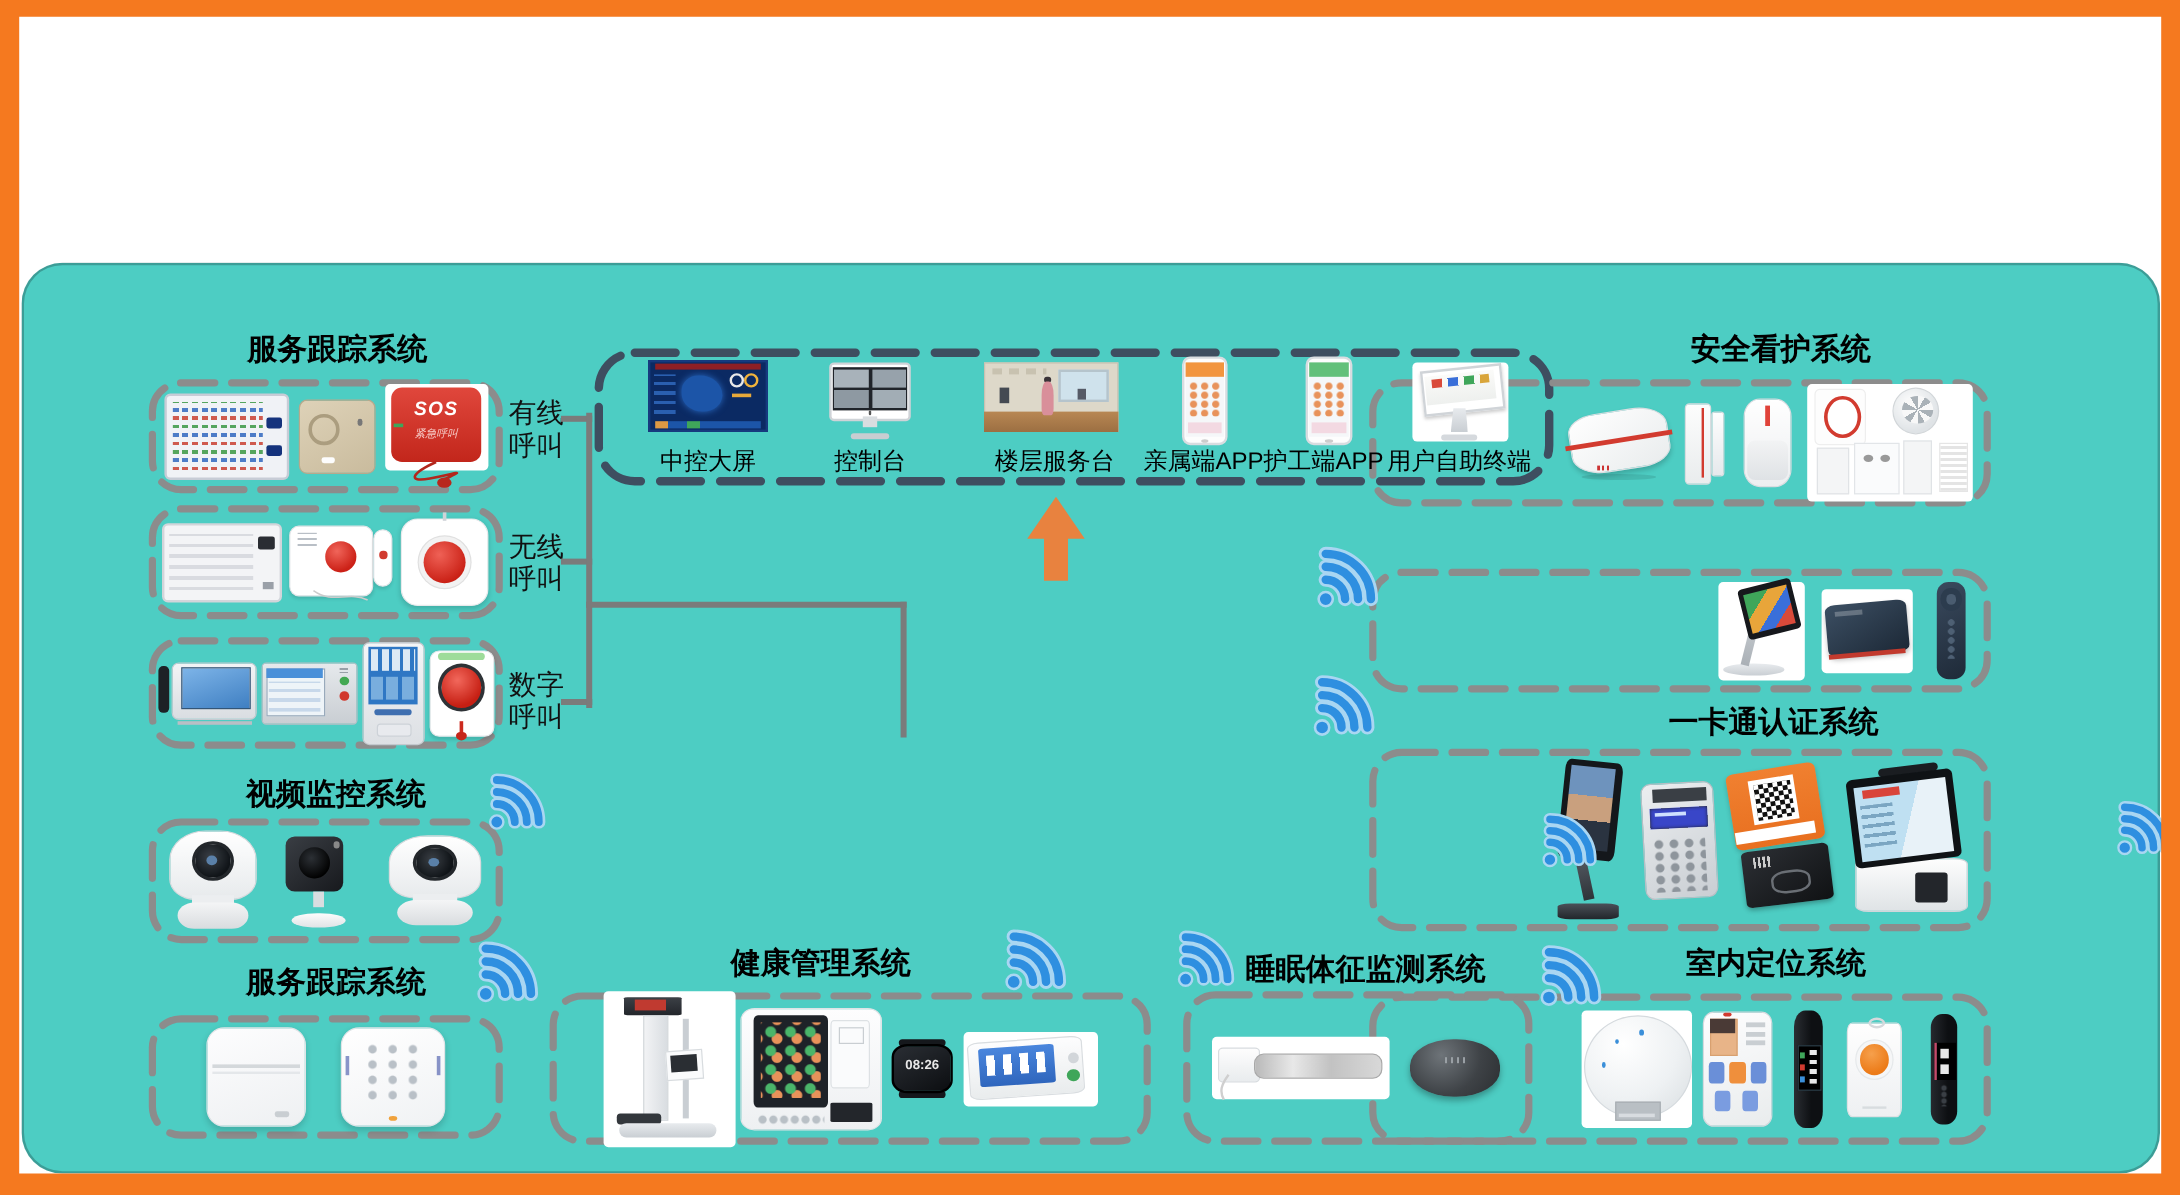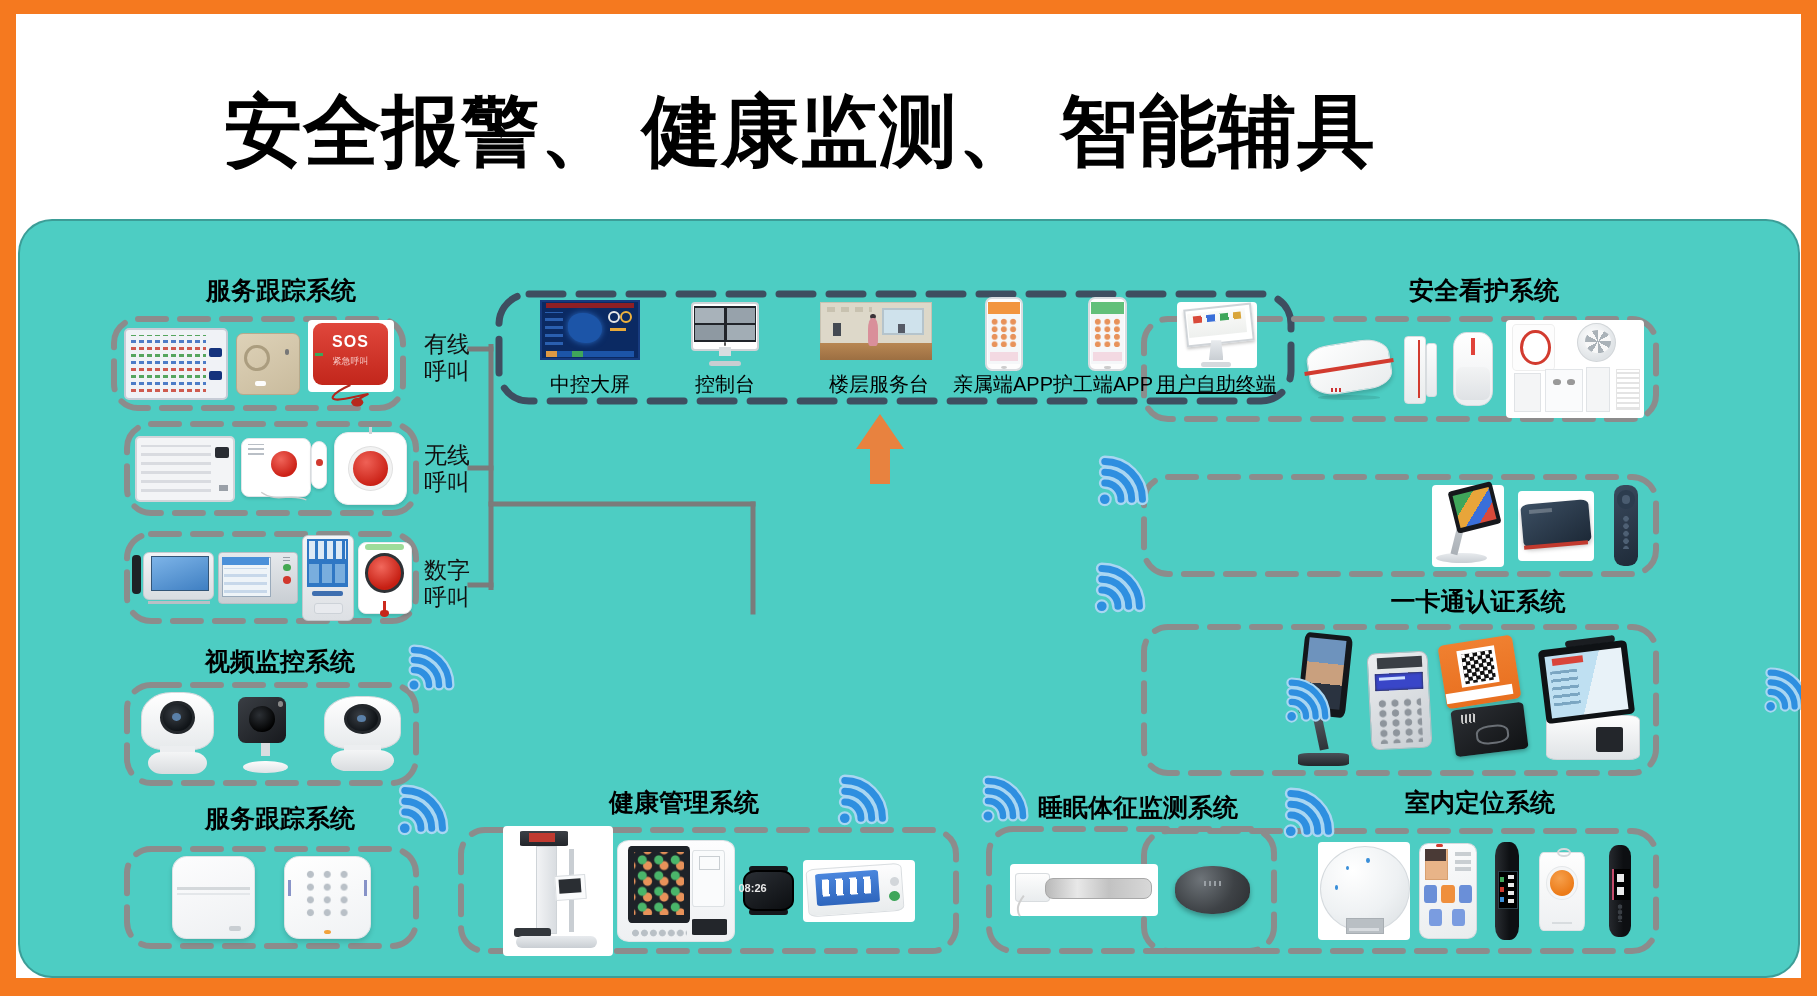--- a/index.html
+++ b/index.html
@@ -31,38 +31,37 @@
   .cloud-text2{position:absolute;left:58%;top:166px;transform:translateX(-50%);color:#fff;
                font-size:29px;font-weight:500;white-space:nowrap;z-index:3;}
   .overlay{position:absolute;inset:0;z-index:9;pointer-events:none;}
   .wifi{position:absolute;z-index:10;}
 </style>
 </head>
 <body>
 
 <div class="stage">
 
-  <div class="header-main">安全报警、 健康监测、 智能辅具</div>
 
   <div class="panel" id="panel"></div>
 
   <svg class="overlay" id="overlay" width="1817" height="996" viewBox="0 0 1817 996">
     <g stroke="#7B7B7B" stroke-width="5" fill="none" stroke-linecap="square">
       <path d="M470 349 H491"></path>
       <path d="M470 468 H491"></path>
       <path d="M470 585 H491"></path>
       <path d="M491 346.5 V587.5"></path>
       <path d="M491 504 H753"></path>
       <path d="M753 504 V612"></path>
     </g>
     <polygon fill="#E8823F" points="880,414 904,449 890,449 890,484 870,484 870,449 856,449"></polygon>
   </svg>
 
 
-<div class="dashed-box" style="left: 110px; top: 315px; width: 297px; height: 97px;">
+<div class="dashed-box" style="left: 123px; top: 315px; width: 297px; height: 97px; font-style: italic;">
       <svg class="a" style="left:0;top:0" width="297" height="97" viewBox="0 0 297 97">
         <rect x="4" y="4" width="289" height="89" rx="24" fill="none" stroke="#8C8C8C" stroke-width="6" stroke-dasharray="28 14" stroke-linecap="round"></rect>
       </svg>
       <div class="row" style="gap: 8px;">
         <div class="dv" style="width: 104px; height: 72px;">
           <div class="a" style="inset:0;background:#f0f2f6;border:2px solid #c7ccd6;border-radius:5px"></div>
           <div class="a" style="left:7%;top:10%;width:72%;height:80%;background:repeating-linear-gradient(0deg,#cf5a4e 0 3px,#f0f2f6 3px 7px,#4d7cc7 7px 10px,#f0f2f6 10px 14px,#55a55e 14px 17px,#f0f2f6 17px 21px)"></div>
           <div class="a" style="left:7%;top:10%;width:72%;height:80%;background:repeating-linear-gradient(90deg,rgba(240,242,246,0) 0 5px,#f0f2f6 5px 8px)"></div>
           <div class="a" style="right:5%;top:28%;width:13%;height:13%;background:#15337d;border-radius:2px"></div>
           <div class="a" style="right:5%;top:60%;width:13%;height:13%;background:#15337d;border-radius:2px"></div>
@@ -378,21 +377,21 @@
           <div class="a" style="left:15%;top:12%;width:42%;height:62%;background-image:radial-gradient(circle,#4ab56a 0 4px,rgba(0,0,0,0) 5px),radial-gradient(circle,#e8925a 0 4px,rgba(0,0,0,0) 5px);background-size:33% 25%,33% 25%;background-position:0 0,16% 12%"></div>
           <div class="a" style="right:8%;top:10%;width:26%;height:54%;background:#fafbfc;border:1px solid #dde1e4;border-radius:8%"></div>
           <div class="a" style="right:12%;top:16%;width:16%;height:12%;border:1px solid #c9ced2"></div>
           <div class="a" style="right:6%;bottom:6%;width:30%;height:16%;background:#23262b;border-radius:6%"></div>
           <div class="a" style="left:12%;bottom:4%;width:48%;height:8%;background-image:radial-gradient(circle,#b9c0c6 0 3px,rgba(0,0,0,0) 3.8px);background-size:16% 100%"></div>
         </div>
         <div class="dv" style="width: 60px; height: 52px;">
           <div class="a" style="left:18%;top:2%;right:18%;height:12%;background:#15181c;border-radius:4px"></div>
           <div class="a" style="left:18%;bottom:2%;right:18%;height:12%;background:#15181c;border-radius:4px"></div>
           <div class="a" style="left:8%;top:10%;right:8%;bottom:10%;background:linear-gradient(150deg,#2a2e34,#0c0e11);border-radius:26%;border:2px solid #000"></div>
-          <div class="a" style="left:0;top:34%;width:100%;color:#e8e8e8;font-size:11px;font-weight:700">08:26</div>
+          <div class="a" style="left:0;top:34%;width:100%;text-align:center;color:#e8e8e8;font-size:11px;font-weight:700">08:26</div>
         </div>
         <div class="dv" style="width: 112px; height: 62px;">
           <div class="a" style="inset:0;background:#fff;border-radius:4px"></div>
           <div class="a" style="left:4%;top:10%;right:10%;bottom:12%;background:linear-gradient(#fdfdfe,#e9eced);border:1px solid #d9dde0;border-radius:10%;transform:rotate(-4deg)"></div>
           <div class="a" style="left:12%;top:20%;width:56%;height:52%;background:linear-gradient(#4a86dd,#2f66bd);transform:rotate(-4deg);border-radius:6%"></div>
           <div class="a" style="left:17%;top:30%;width:44%;height:28%;transform:rotate(-4deg);background:repeating-linear-gradient(90deg,#fff 0 7px,rgba(255,255,255,0) 7px 14px)"></div>
           <div class="a" style="right:14%;top:28%;width:8%;height:14%;background:#d2d6da;border-radius:50%;transform:rotate(-4deg)"></div>
           <div class="a" style="right:13%;top:50%;width:10%;height:16%;background:#3fa65a;border-radius:50%;transform:rotate(-4deg)"></div>
         </div>
       </div>
@@ -489,21 +488,21 @@
     </div>
     <div class="tb-label" style="left: 1103px; top: 371px;">护工端APP</div>
     <div class="dv" style="width: 80px; height: 66px; position: absolute; left: 1177px; top: 302px; z-index: 7;">
       <div class="a" style="inset:0;background:#fff;border-radius:4px"></div>
       <div class="a" style="left:10%;top:6%;width:80%;height:52%;background:#fff;border:2px solid #d0d4d8;transform:rotate(-6deg);box-shadow:0 2px 3px rgba(0,0,0,.2)"></div>
       <div class="a" style="left:14%;top:13%;width:72%;height:37%;background:linear-gradient(#fbfbf9,#eef0ee);transform:rotate(-6deg)"></div>
       <div class="a" style="left:20%;top:18%;width:60%;height:10%;transform:rotate(-6deg);background:linear-gradient(90deg,#d94a3a 0 18%,rgba(0,0,0,0) 18% 28%,#3a6fd9 28% 46%,rgba(0,0,0,0) 46% 56%,#3fa65a 56% 74%,rgba(0,0,0,0) 74% 84%,#d9a53a 84% 100%)"></div>
       <div class="a" style="left:40%;top:58%;width:18%;height:30%;background:linear-gradient(#e8ebee,#c9ced3);clip-path:polygon(15% 0,85% 0,100% 100%,0 100%)"></div>
       <div class="a" style="left:30%;bottom:2%;width:38%;height:7%;background:#d5d9dd;border-radius:3px"></div>
     </div>
-    <div class="tb-label" style="left: 1216px; top: 371px; text-decoration: underline;">用户自助终端</div>
+    <div class="tb-label" style="left: 1216px; top: 371px;">用户自助终端</div>
     <div class="wifi" style="left: 404px; top: 643px; width: 52px; height: 52px;"><svg width="52" height="52" viewBox="0 0 52 52">
     <g fill="none" stroke="#A9D6F2" stroke-width="11" stroke-linecap="round">
       <path d="M10 27 A15 15 0 0 1 25 42"></path>
           <path d="M10 17 A25 25 0 0 1 35 42"></path>
           <path d="M10 7 A35 35 0 0 1 45 42"></path>
     </g>
     <g fill="none" stroke="#2E8FE0" stroke-width="6.5" stroke-linecap="round">
       <path d="M10 27 A15 15 0 0 1 25 42"></path>
           <path d="M10 17 A25 25 0 0 1 35 42"></path>
           <path d="M10 7 A35 35 0 0 1 45 42"></path>

